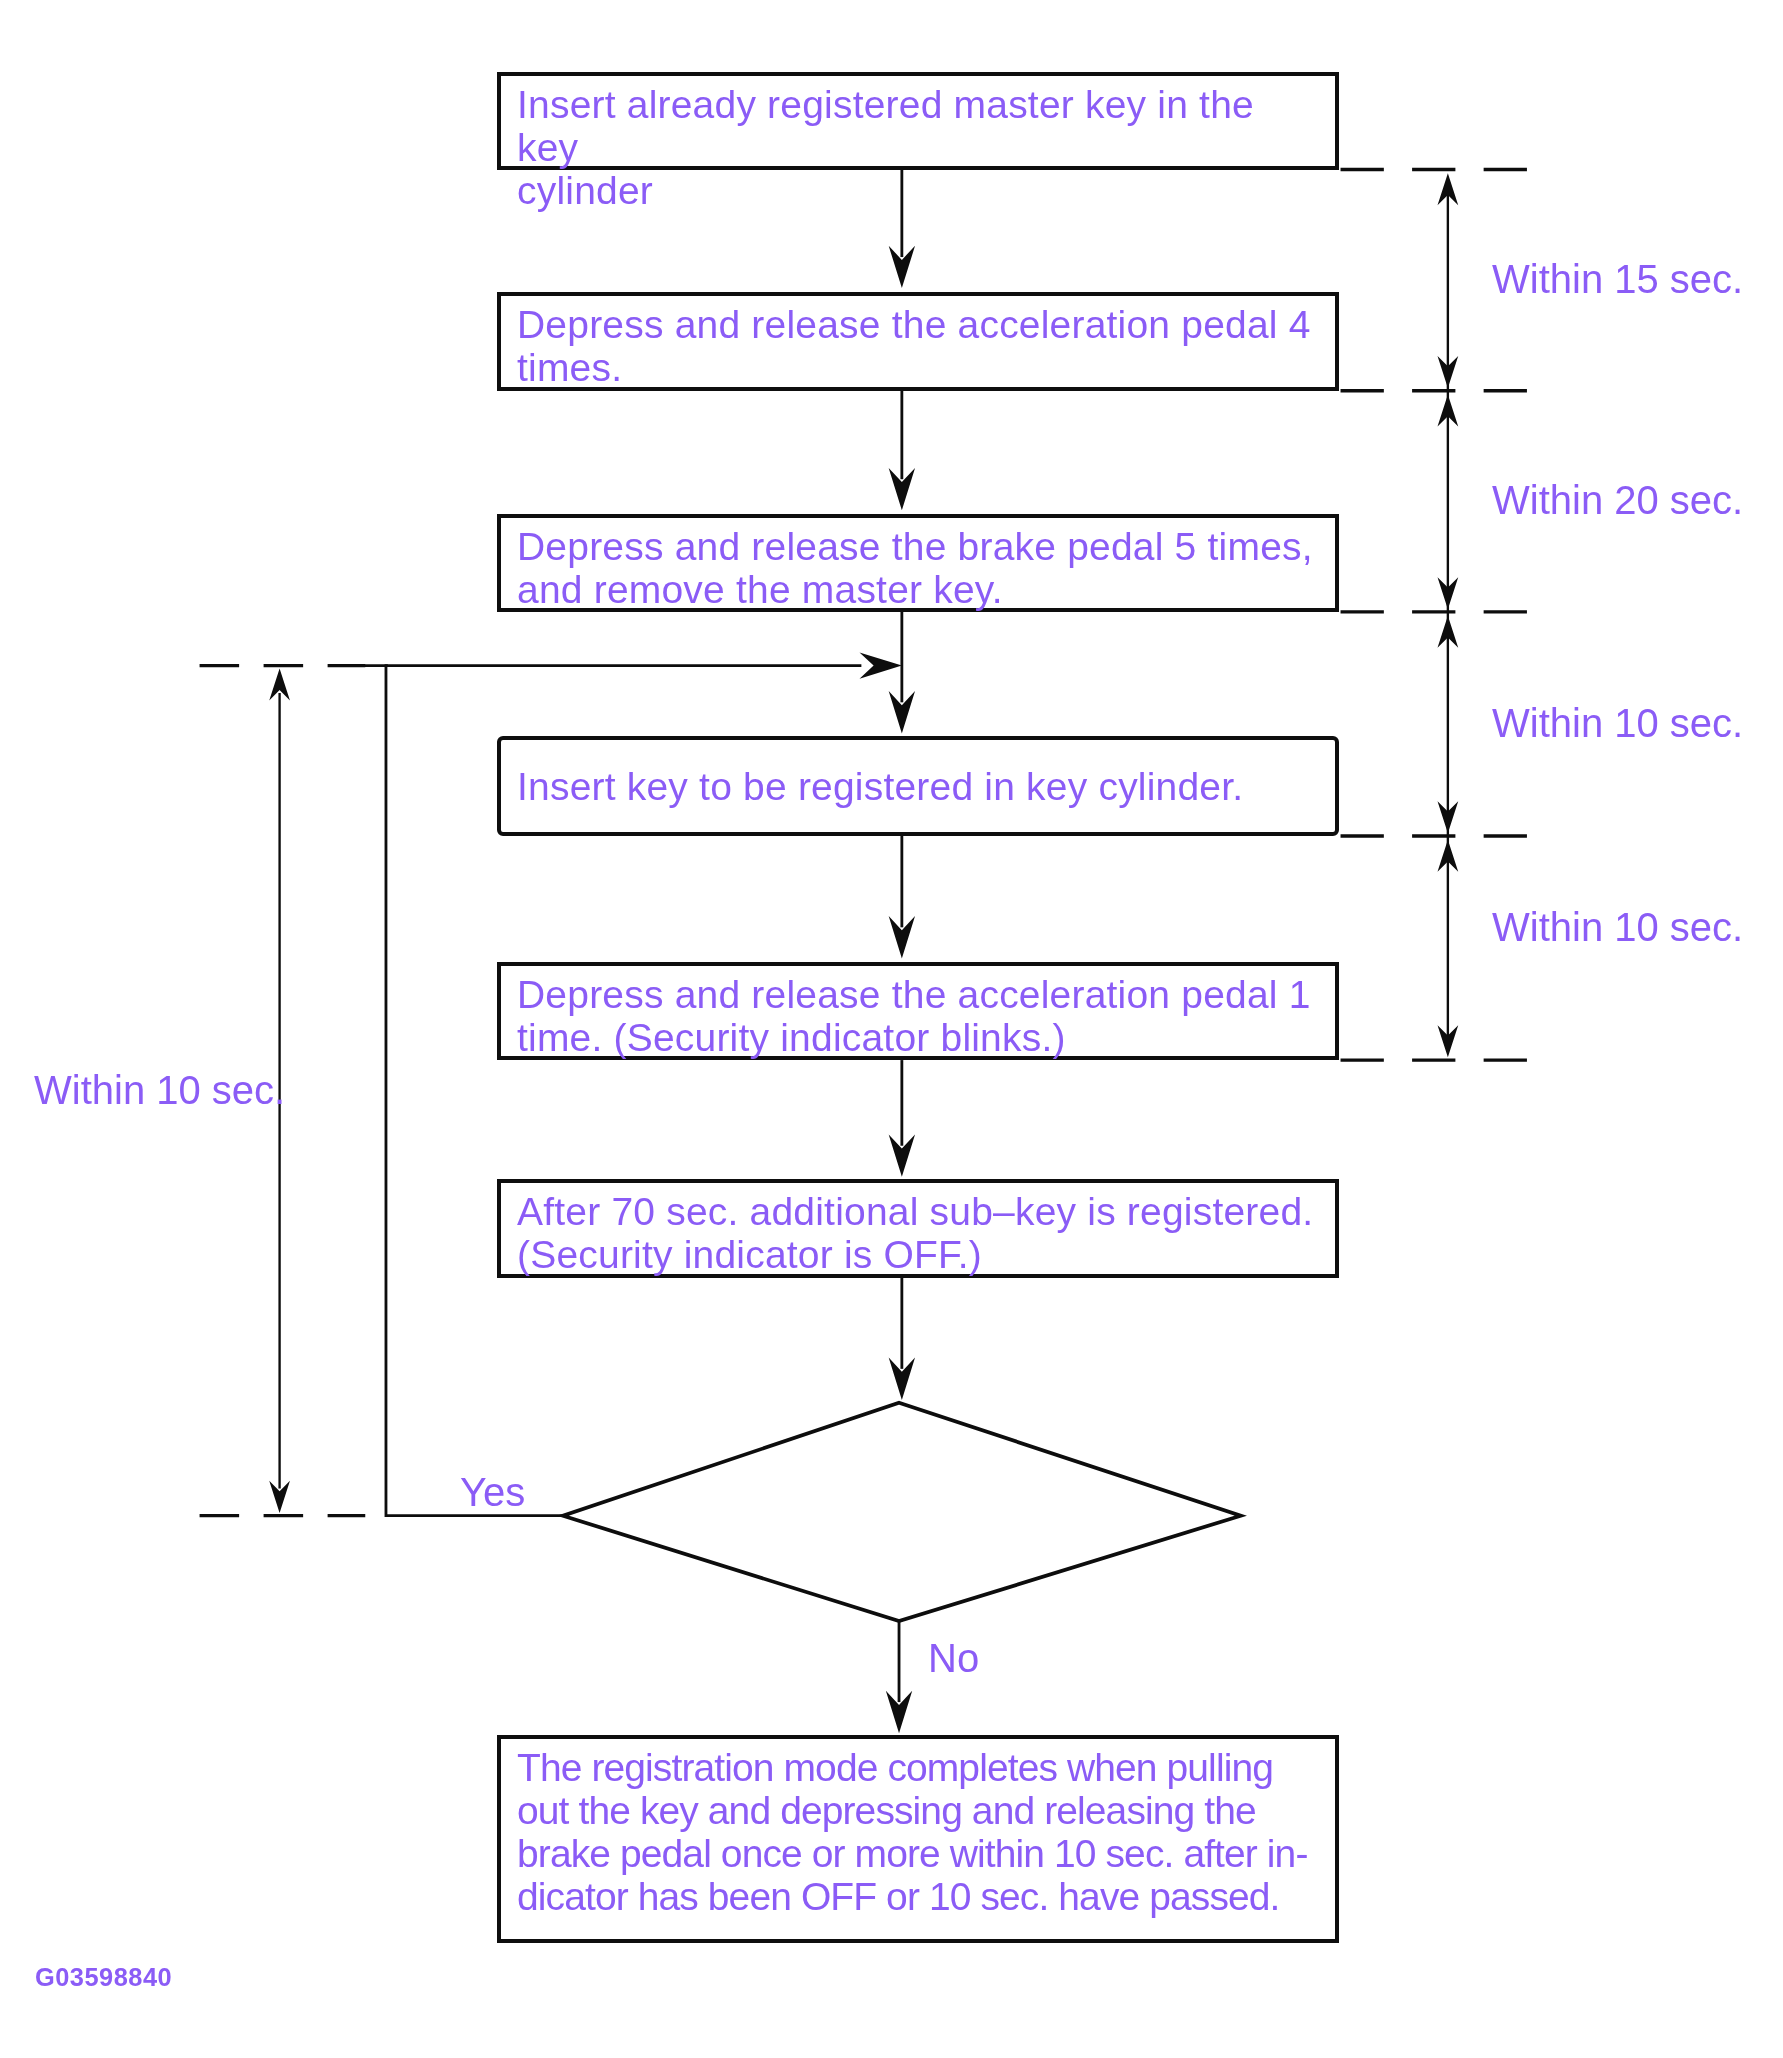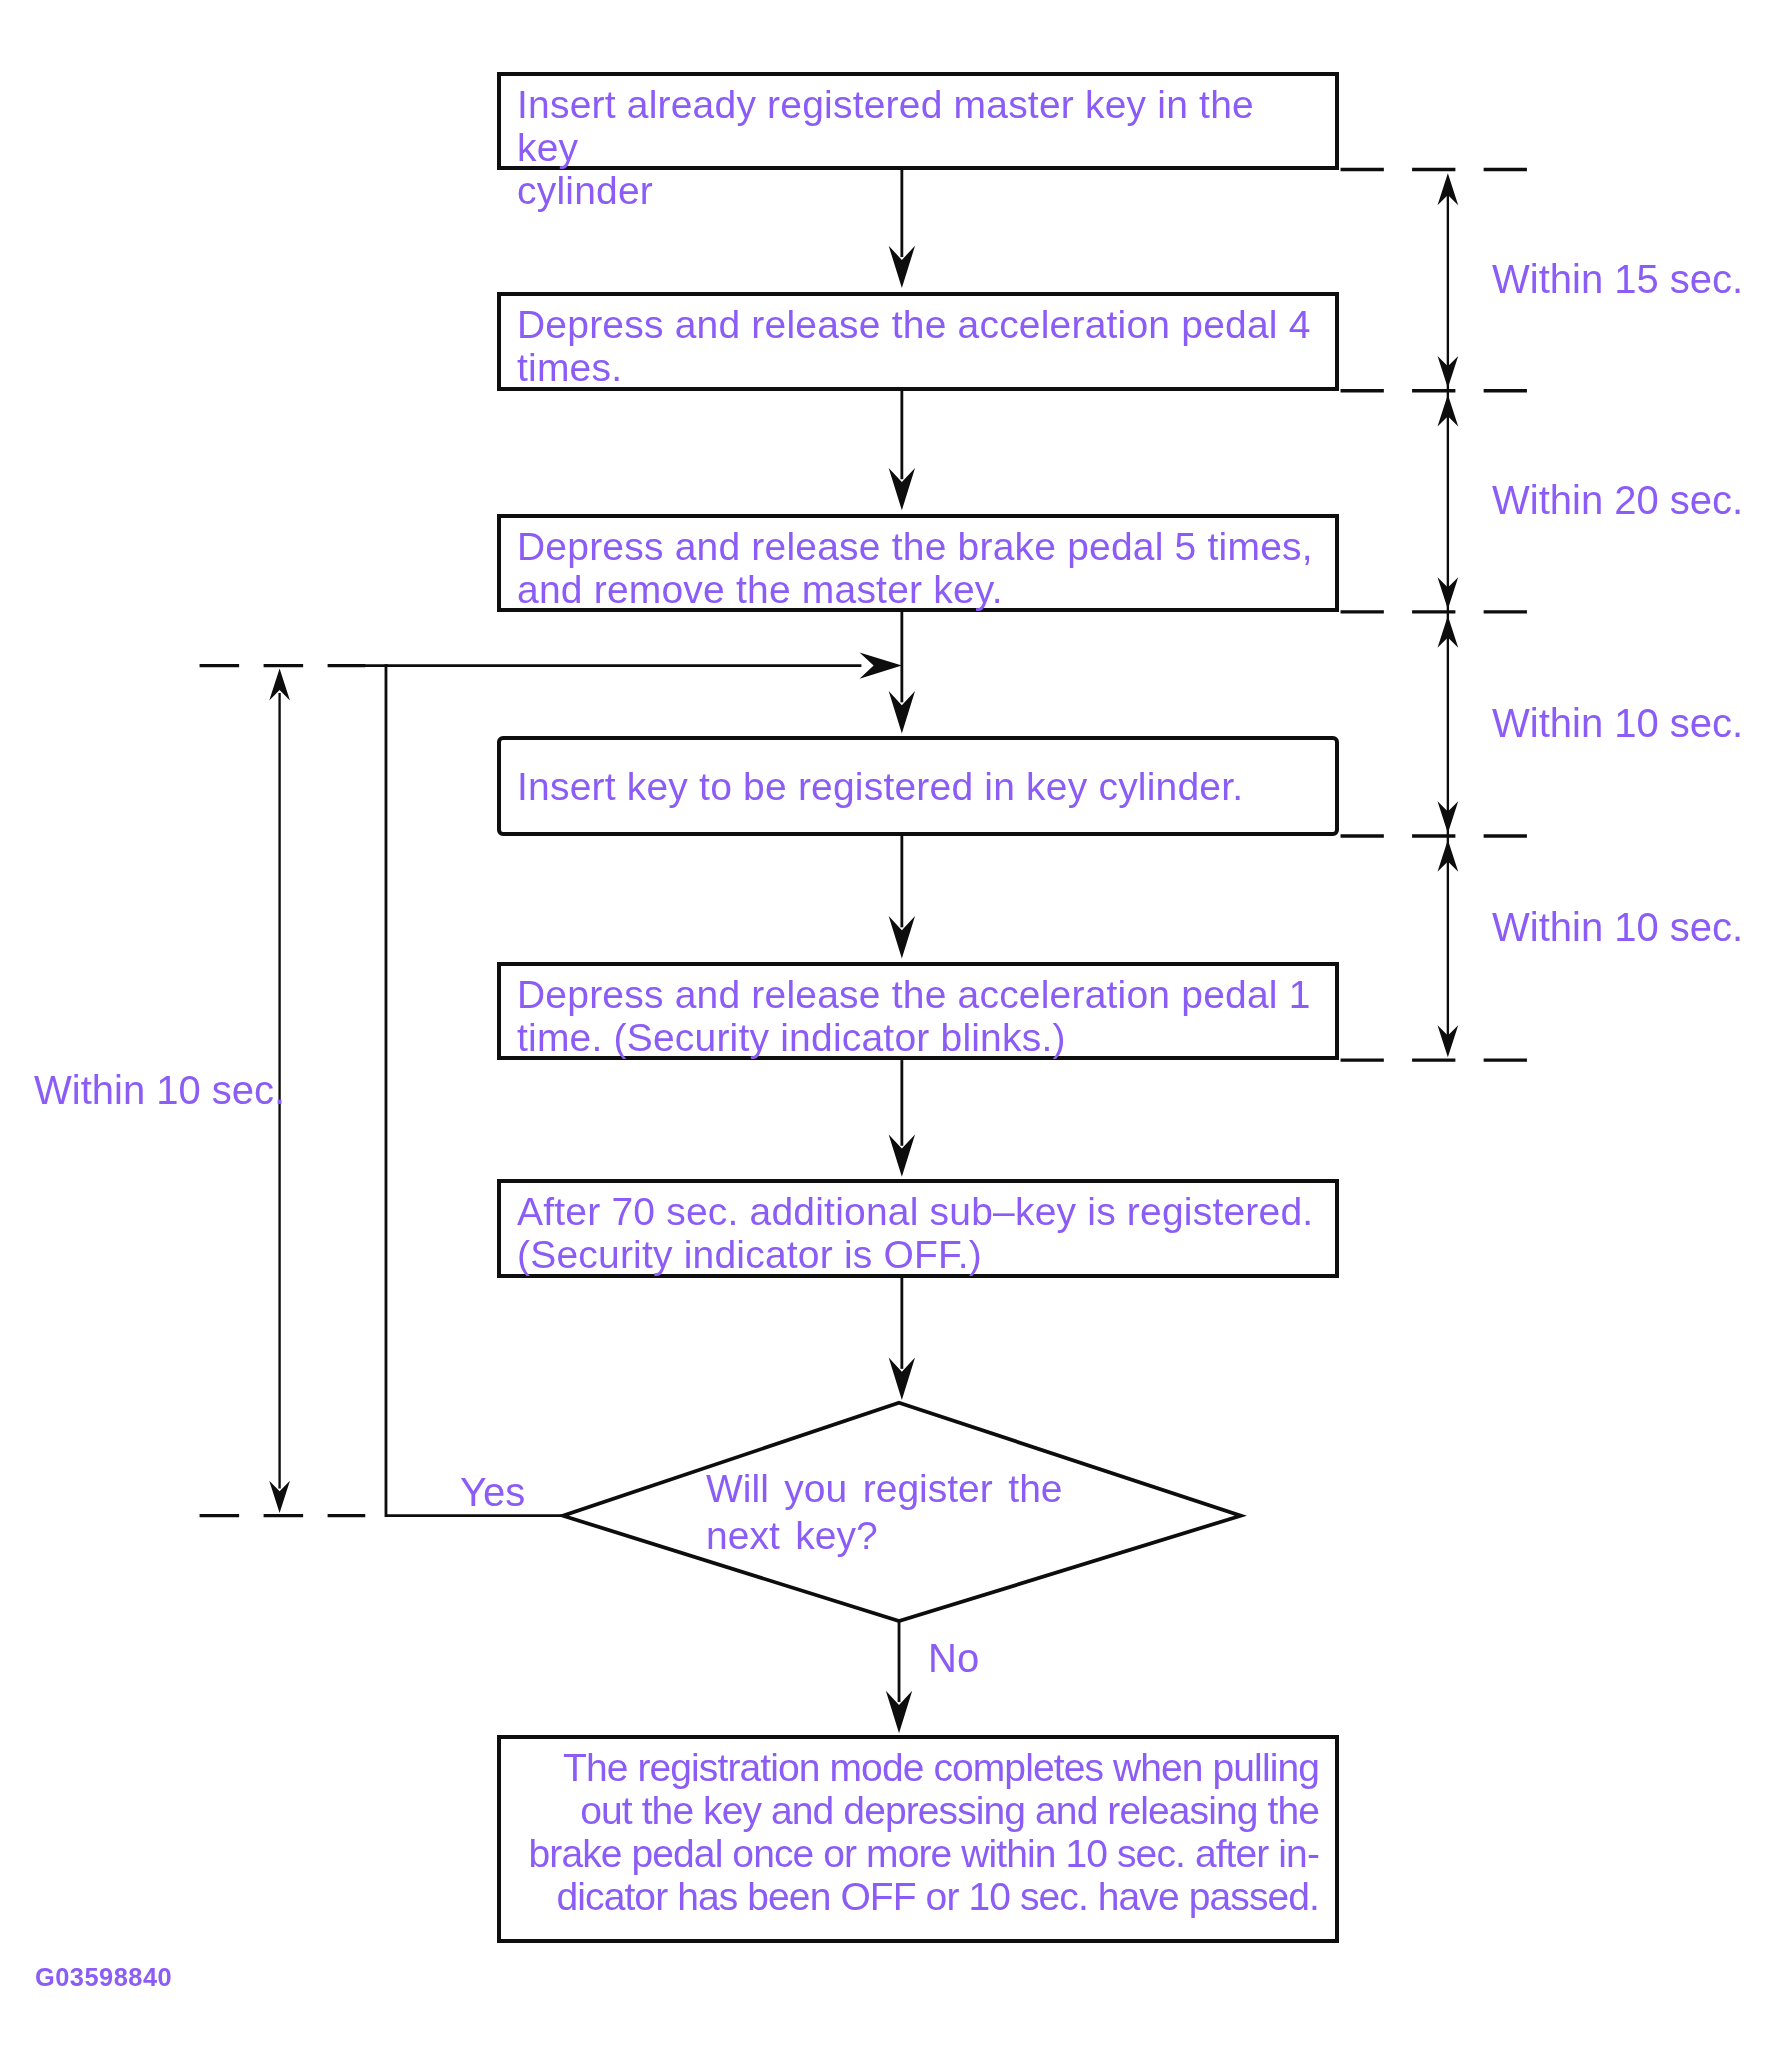--- a/index.html
+++ b/index.html
@@ -23,21 +23,21 @@
     box-sizing: border-box;
     border: 4.7px solid #0e0e0e;
     background: #ffffff;
     padding: 6.6px 16px;
     font-size: 39px;
     line-height: 43px;
     letter-spacing: 0.2px;
   }
   .node span { display: block; white-space: pre-line; }
   .node.single { padding-top: 25.4px; border-radius: 6px; }
-  .node.tight span { letter-spacing: -0.9px; text-align: right; }
+  .node.tight span { letter-spacing: -0.9px; }
   .flabel {
     position: absolute;
     font-size: 40px;
     line-height: 43px;
     white-space: nowrap;
   }
   #decision-text {
     position: absolute;
     left: 706px;
     top: 1465px;
@@ -137,22 +137,20 @@
     <span>After 70 sec. additional sub–key is registered.
 (Security indicator is OFF.)</span>
   </div>
   <div class="node tight" style="top:1735px; height:208px">
     <span>The registration mode completes when pulling
 out the key and depressing and releasing the
 brake pedal once or more within 10 sec. after in-
 dicator has been OFF or 10 sec. have passed.</span>
   </div>
 
-  <div id="decision-text">Will you register the
-next key?</div>
 
   <div class="flabel" style="left:460px; top:1471px">Yes</div>
   <div class="flabel" style="left:928px; top:1637px">No</div>
 
   <div class="flabel" style="left:1492px; top:258px">Within 15 sec.</div>
   <div class="flabel" style="left:1492px; top:479px">Within 20 sec.</div>
   <div class="flabel" style="left:1492px; top:702px">Within 10 sec.</div>
   <div class="flabel" style="left:1492px; top:906px">Within 10 sec.</div>
   <div class="flabel" style="left:34px; top:1069px">Within 10 sec.</div>
 

